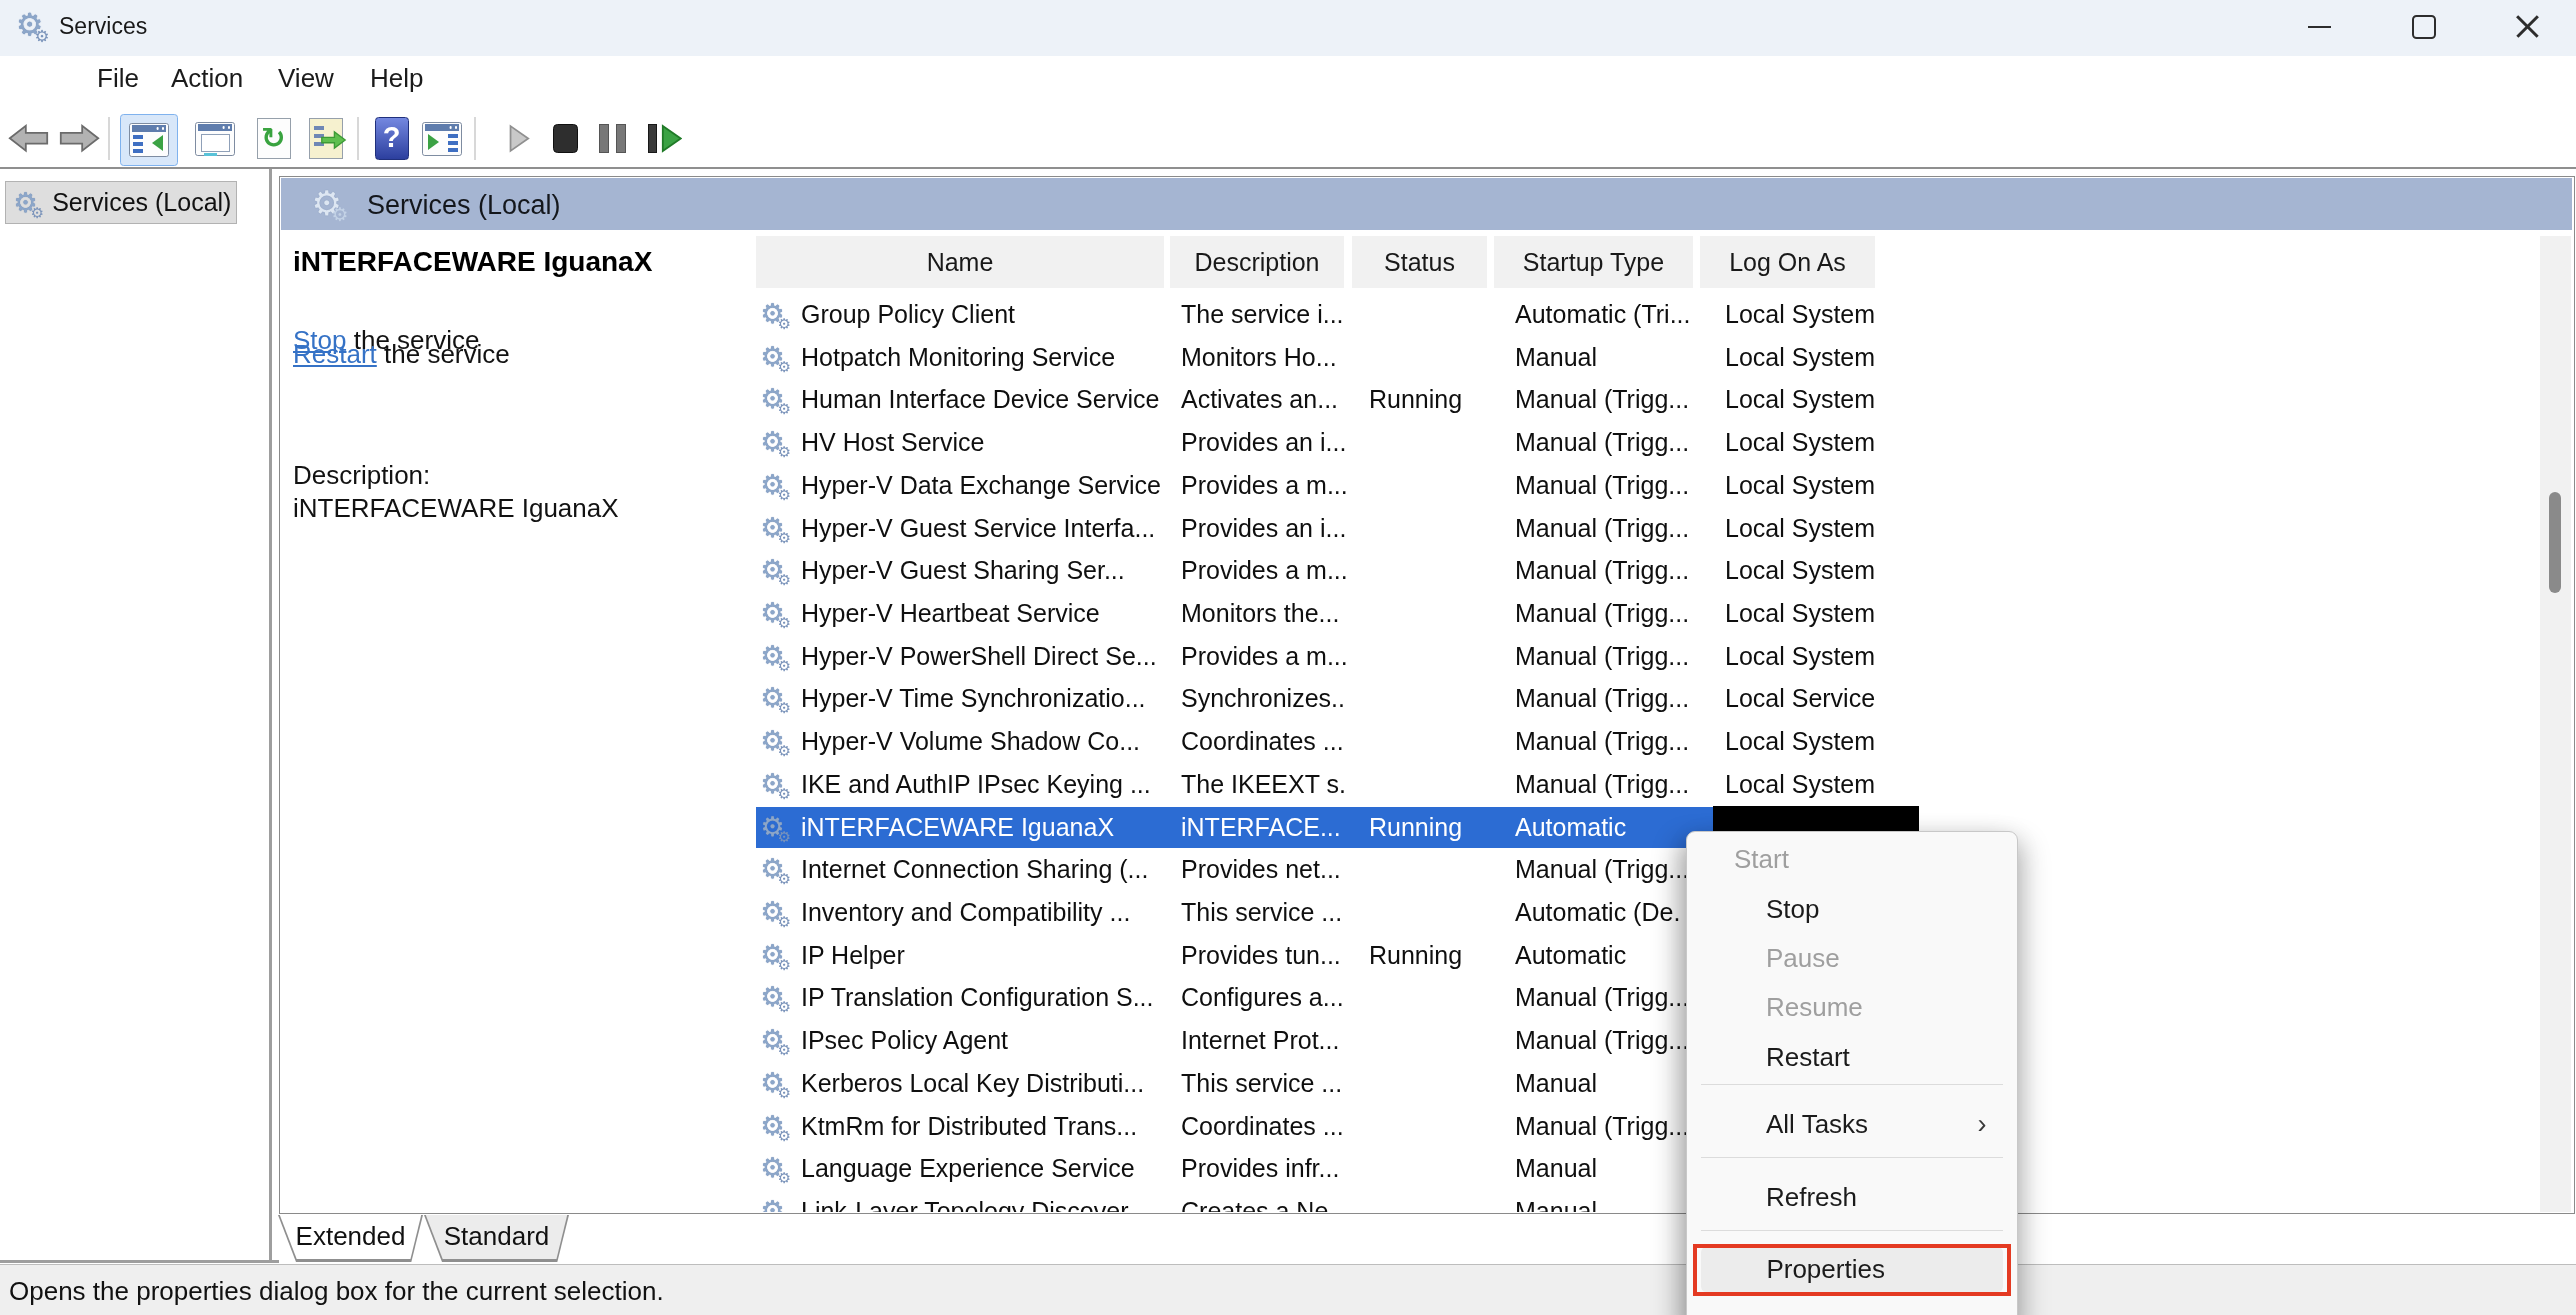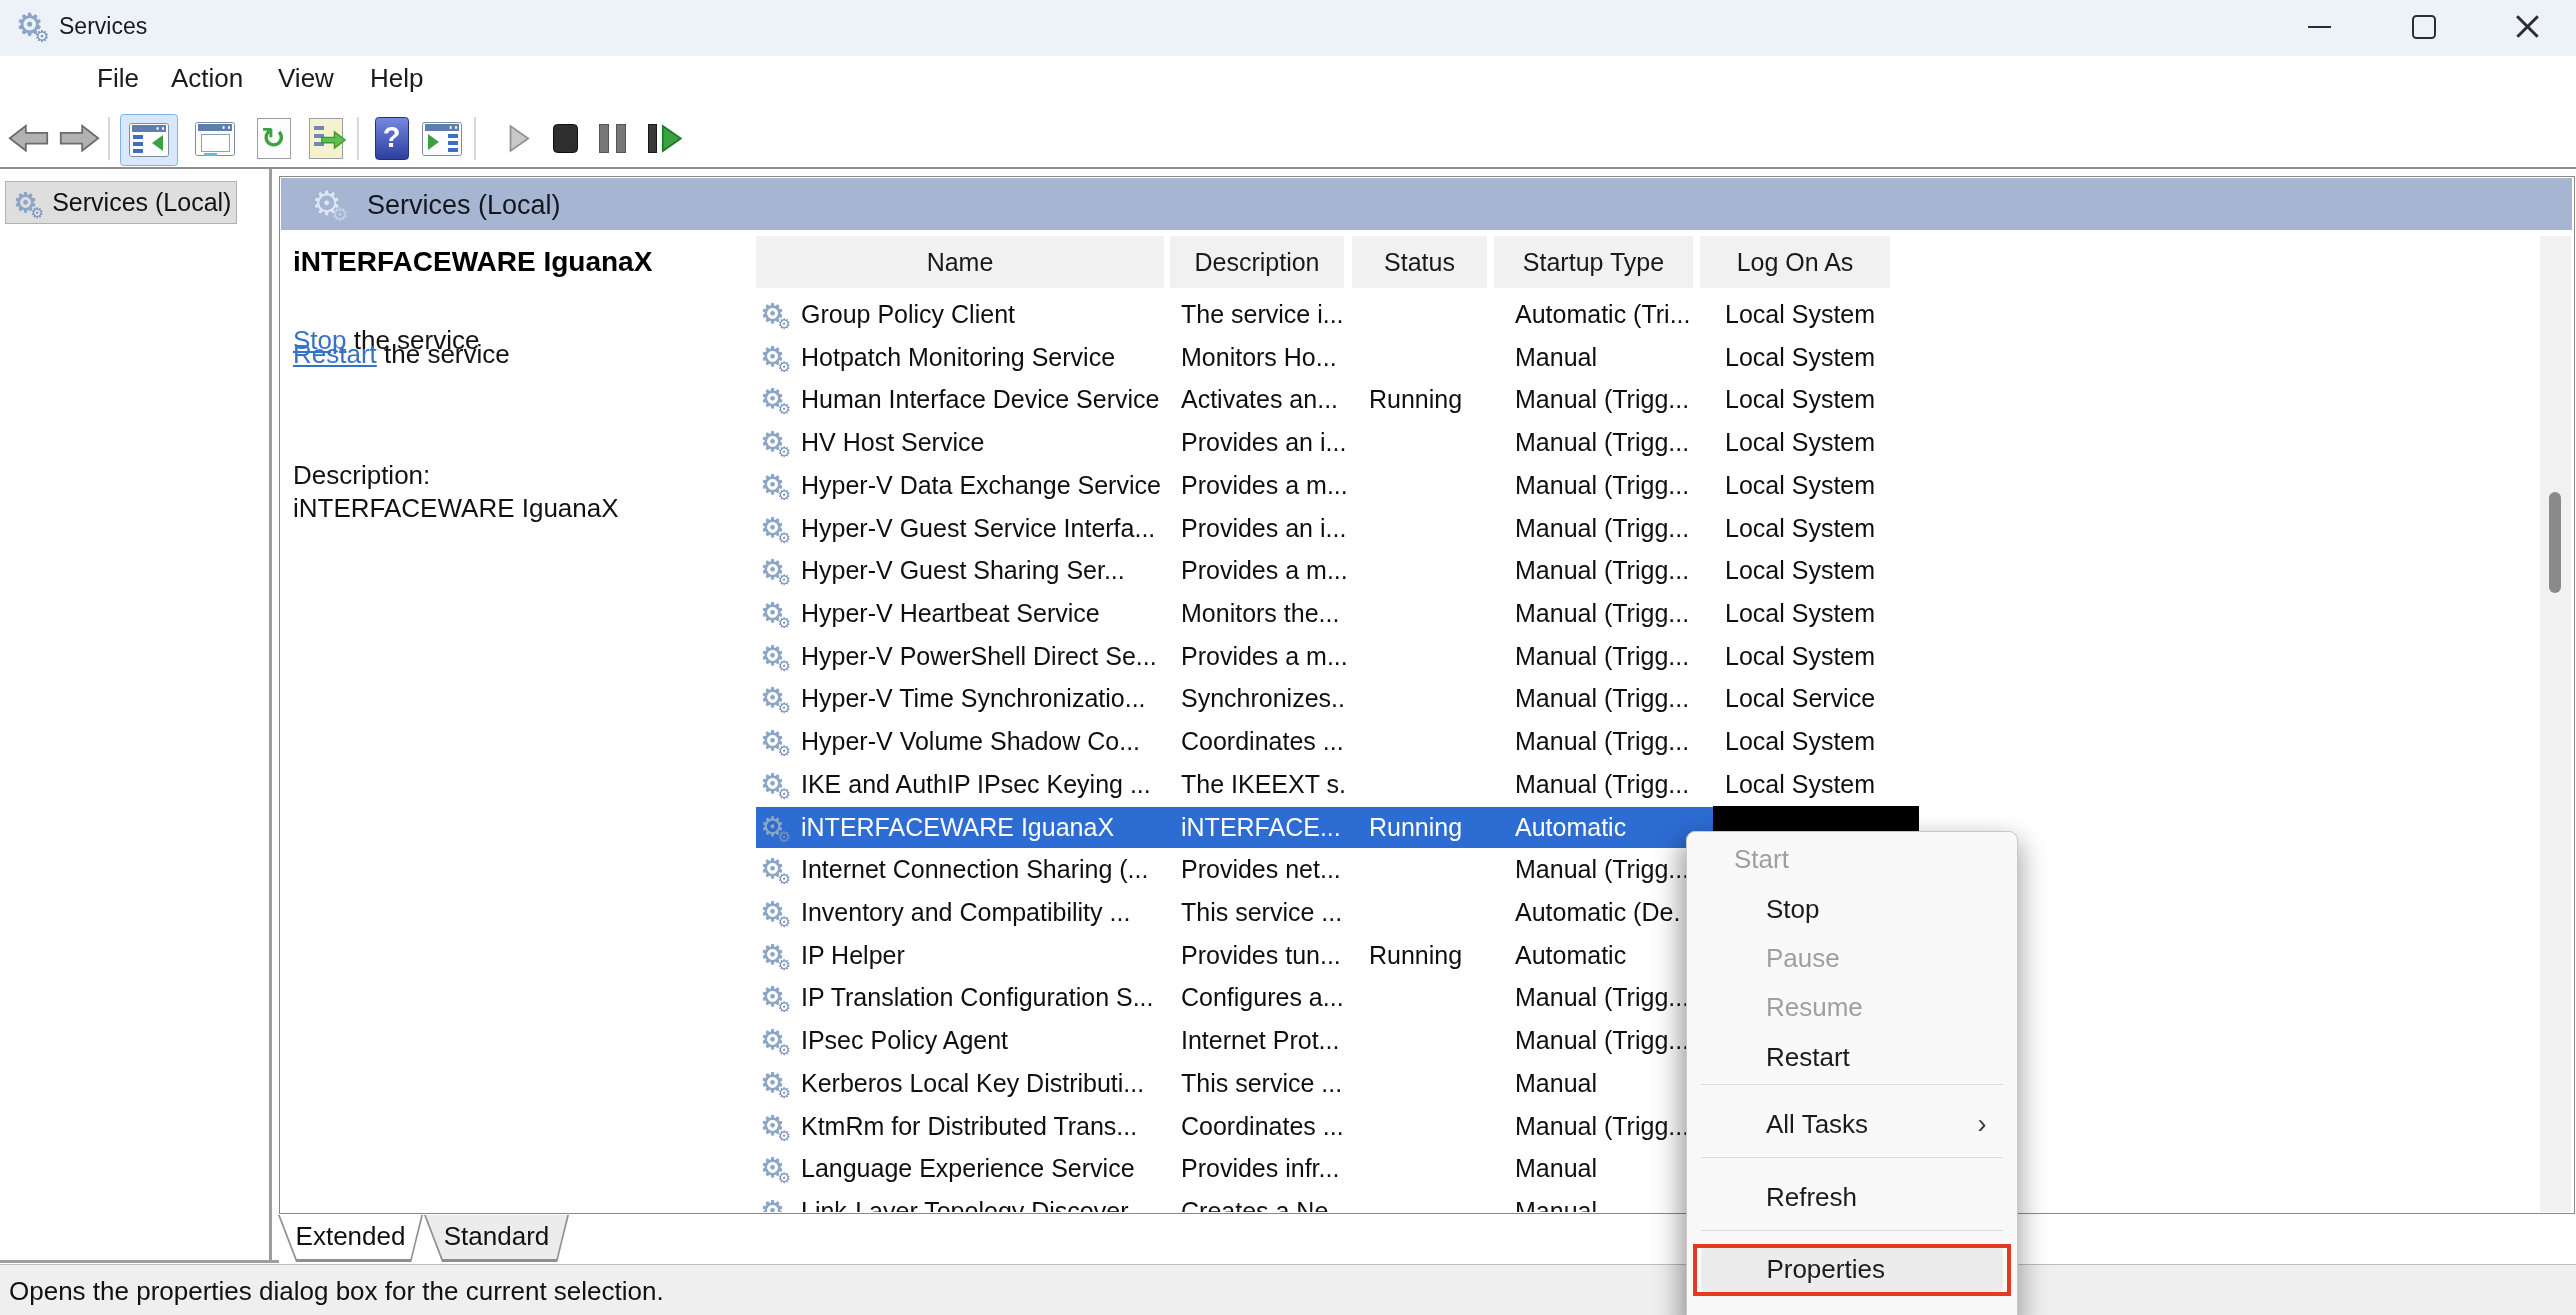--- a/index.html
+++ b/index.html
@@ -255,21 +255,21 @@
   <div class="abs info-line" style="left:293px;top:339px;">
     <span class="info-link" id="link-restart" style="color: rgb(53, 114, 198);">Restart</span><span> the service</span>
   </div>
   <div class="abs info-line" style="left:293px;top:460px;">Description:</div>
   <div class="abs info-line" style="left:293px;top:493px;">iNTERFACEWARE IguanaX</div>
 
   <div class="abs hdr-cell nosel" style="left:756px;width:408px;">Name</div>
   <div class="abs hdr-cell nosel" style="left:1170px;width:174px;">Description</div>
   <div class="abs hdr-cell nosel" style="left:1352px;width:135px;">Status</div>
   <div class="abs hdr-cell nosel" style="left:1494px;width:199px;">Startup Type</div>
-  <div class="abs hdr-cell nosel" style="left:1700px;width:190px;">Log On As</div>
+  <div class="abs hdr-cell nosel" style="left:1700px;width:175px;">Log On As</div>
 
   <div class="abs" id="rows-clip">
       <div class="lv-row" style="top: 57px;">
     <div class="sel-band"></div>
     <span class="gear">⚙</span>
     <span class="cell c-name">Group Policy Client</span>
     <span class="cell c-desc">The service i...</span>
     <span class="cell c-status"></span>
     <span class="cell c-startup">Automatic (Tri...</span>
     <span class="cell c-logon">Local System</span>

